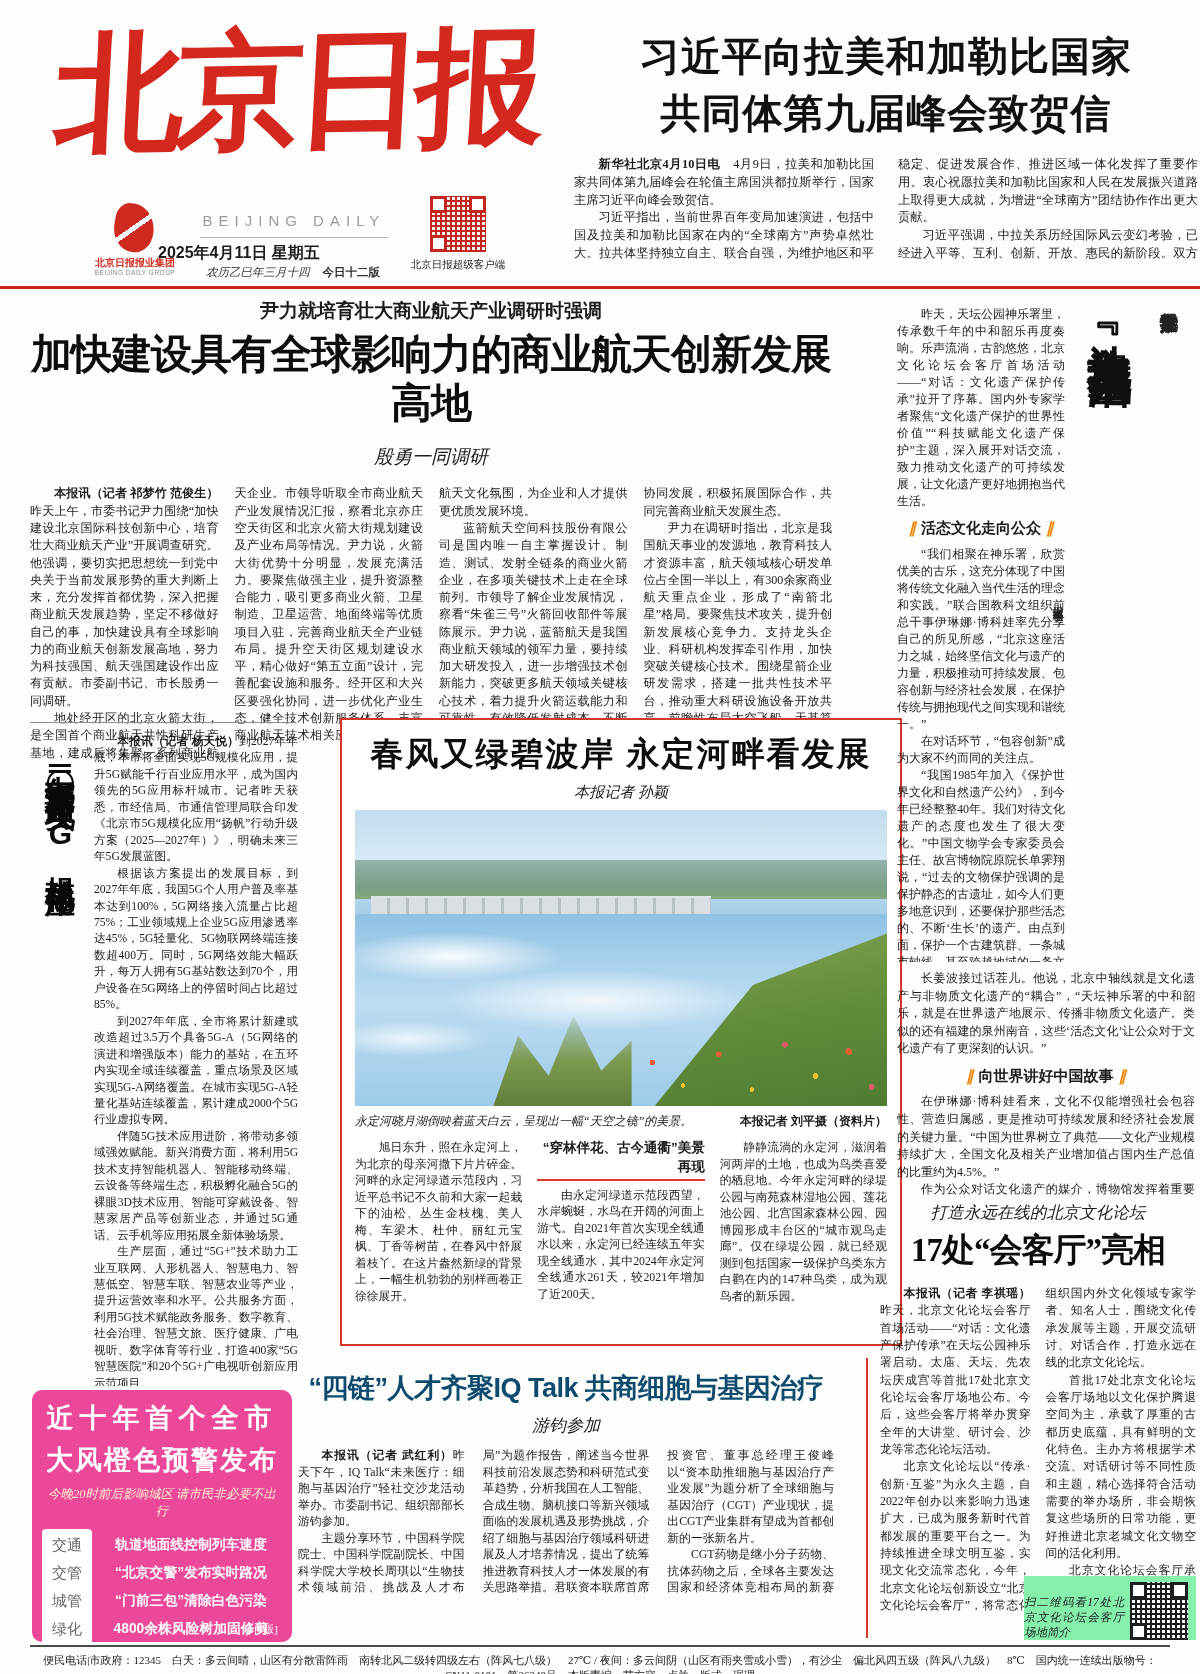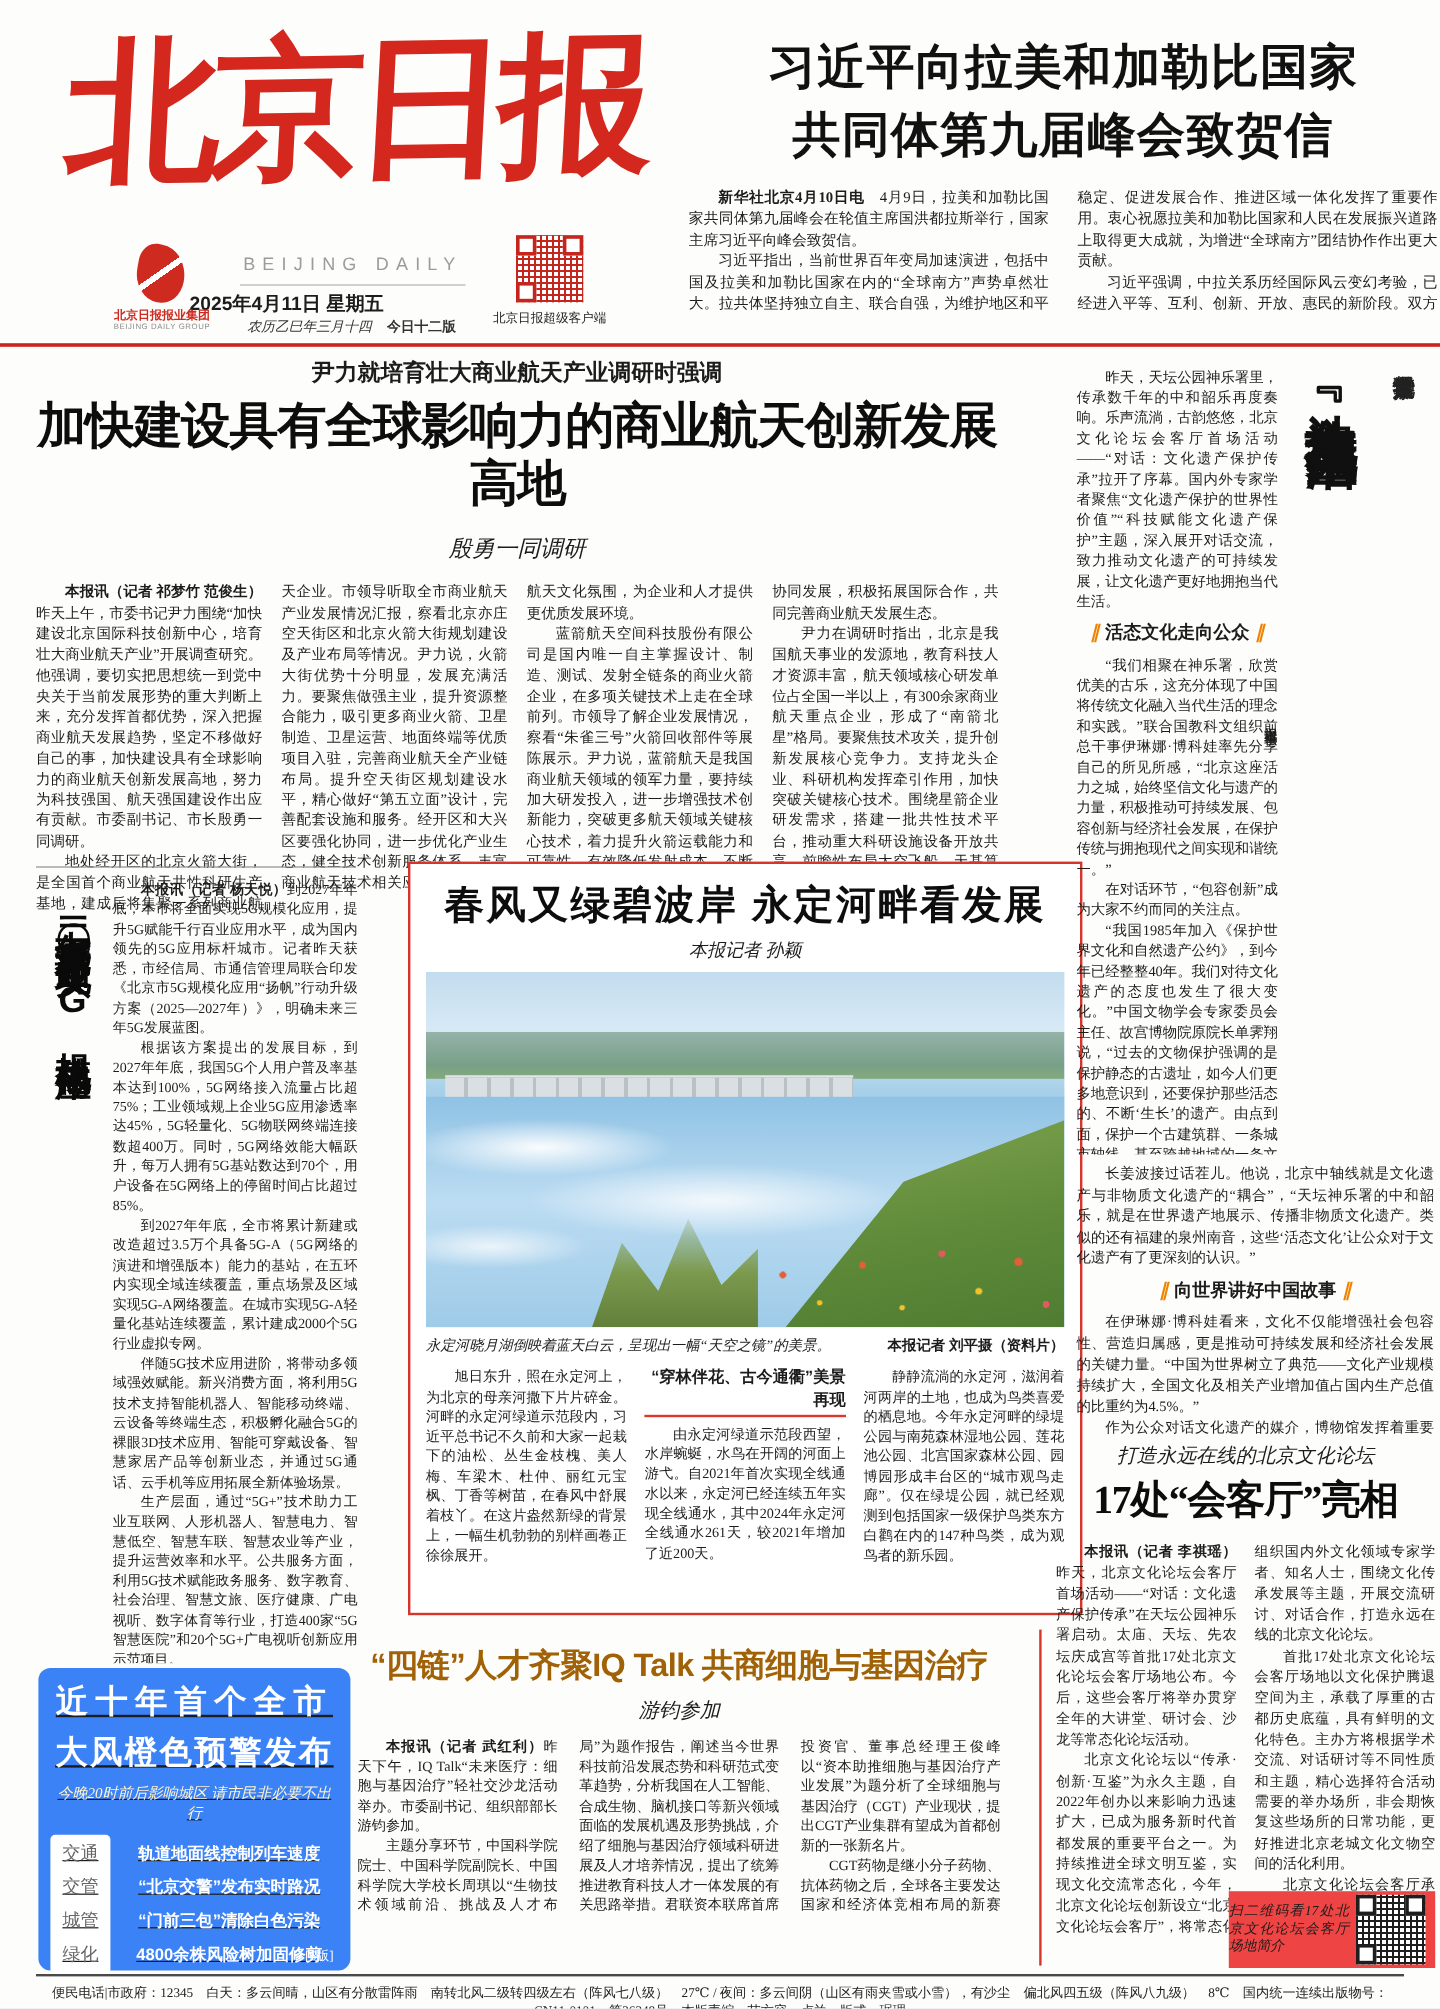--- a/index.html
+++ b/index.html
@@ -97,39 +97,39 @@
   .c-sub .sl{color:#ef8200;font-style:italic;font-weight:bold;margin:0 5px;}
   .c-head-v{position:absolute;left:177px;top:10px;width:78px;height:655px;writing-mode:vertical-rl;
             font-size:44px;font-weight:bold;line-height:78px;letter-spacing:2px;color:#101010;}
   .c-kick-v{position:absolute;left:261px;top:0;width:30px;height:330px;writing-mode:vertical-rl;
             font-size:19px;line-height:30px;color:#222;}
   .c-byline-v{position:absolute;left:157px;top:300px;width:16px;height:170px;writing-mode:vertical-rl;
               font-size:11px;line-height:16px;}
 
   
   .iq{left:298px;top:1370px;width:536px;}
-  .iq h1{margin:0;text-align:center;font-size:27px;letter-spacing:-0.5px;color:#a16207;}
+  .iq h1{margin:0;text-align:center;font-size:27px;letter-spacing:-0.5px;color:#0c4a6e;}
   .iq .byline{margin-top:8px;text-align:center;font-size:17px;}
   .iq .body{margin-top:10px;height:164px;column-count:3;column-gap:18px;font-size:11.8px;line-height:1.4;}
 
   
   .sep-red-v{left:866px;top:1358px;width:2px;height:280px;background:#d6352b;}
   .salon{left:880px;top:1202px;width:316px;height:438px;}
   .salon .kicker{text-align:center;font-size:16.5px;}
   .salon h1{margin:4px 0 0;text-align:center;font-family:"Liberation Serif",serif;font-size:33px;
             font-weight:bold;letter-spacing:-1px;color:#0c0c0c;}
   .salon .body{margin-top:12px;height:332px;column-count:2;column-gap:15px;font-size:11.8px;line-height:1.47;}
-  .salon-qr{position:absolute;right:0;bottom:0;width:172px;height:64px;background:#ef4444;display:flex;
-            align-items:center;gap:6px;}
+  .salon-qr{position:absolute;right:0;bottom:0;width:172px;height:64px;background:#86efac;display:flex;
+            align-items:flex-end;gap:6px;}
   .salon-qr .note{width:100px;font-size:11.5px;line-height:1.3;font-style:italic;text-align:justify;}
   .salon-qr .code{position:relative;width:58px;height:58px;color:#1e1e1e;flex:none;}
 
   
-  .alert{left:32px;top:1390px;width:260px;height:252px;background:#3b82f6;border-radius:10px;
-         box-sizing:border-box;padding:10px 10px 16px;text-decoration:underline;}
+  .alert{left:32px;top:1390px;width:260px;height:252px;background:#ec4899;border-radius:10px;
+         box-sizing:border-box;padding:10px 10px 16px;}
   .alert .l1{color:#fff;font-weight:bold;font-size:27px;text-align:center;letter-spacing:6px;}
   .alert .l2{color:#fff;font-weight:bold;font-size:27px;text-align:center;letter-spacing:2px;margin-top:6px;}
   .alert .sub{color:#fff3d0;font-size:12.5px;text-align:center;margin-top:8px;font-style:italic;}
   .alert-rows{display:flex;margin-top:9px;}
   .alert-labels{width:50px;background:#fff;border-radius:4px;padding:2px 0;flex:none;}
   .alert-labels div{font-size:15px;color:#666;text-align:center;line-height:28px;
                     font-family:"Liberation Sans",sans-serif;}
   .alert-lines{flex:1;padding:2px 0 2px 8px;}
   .alert-lines div{color:#fff;font-weight:bold;font-size:13.8px;line-height:28px;text-align:center;
                    font-family:"Liberation Sans",sans-serif;white-space:nowrap;}

